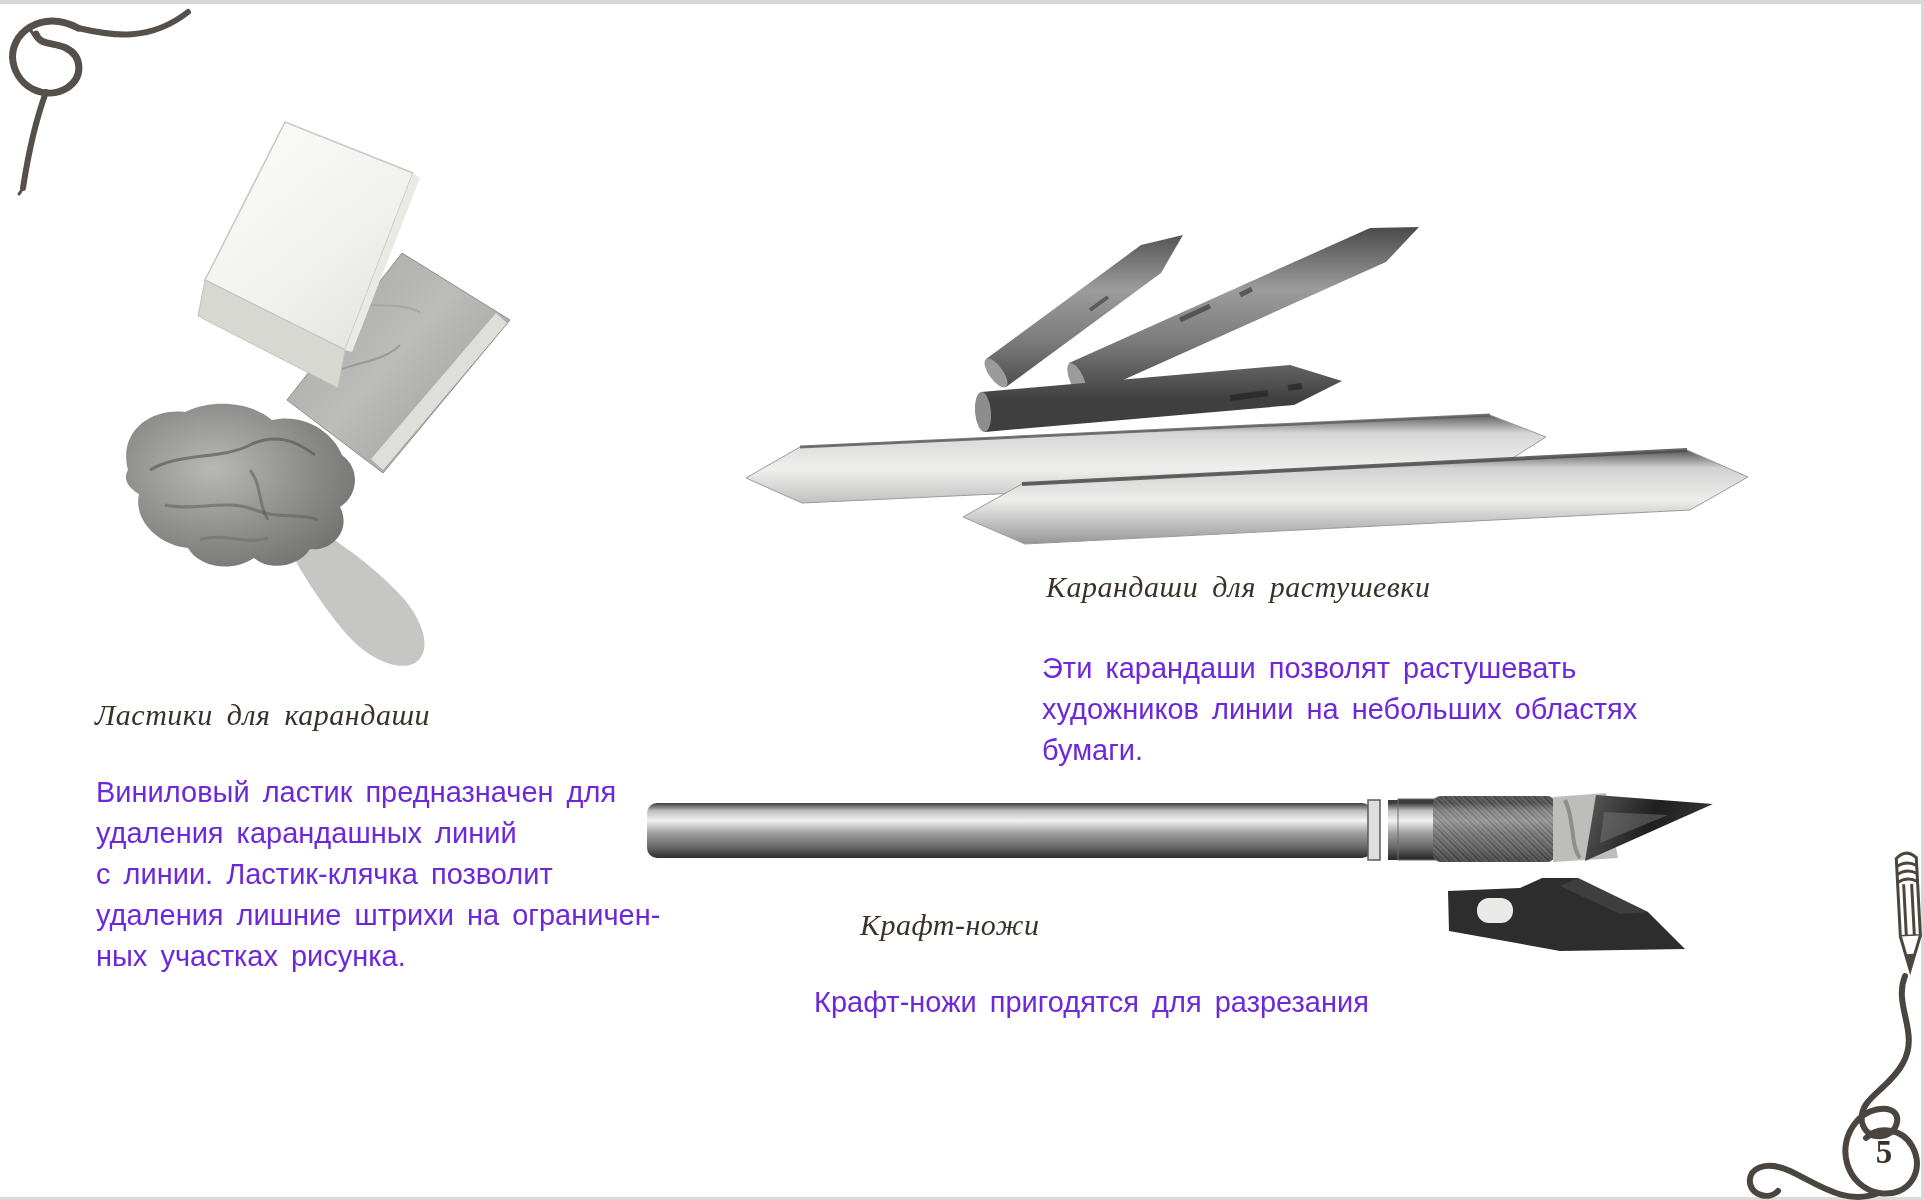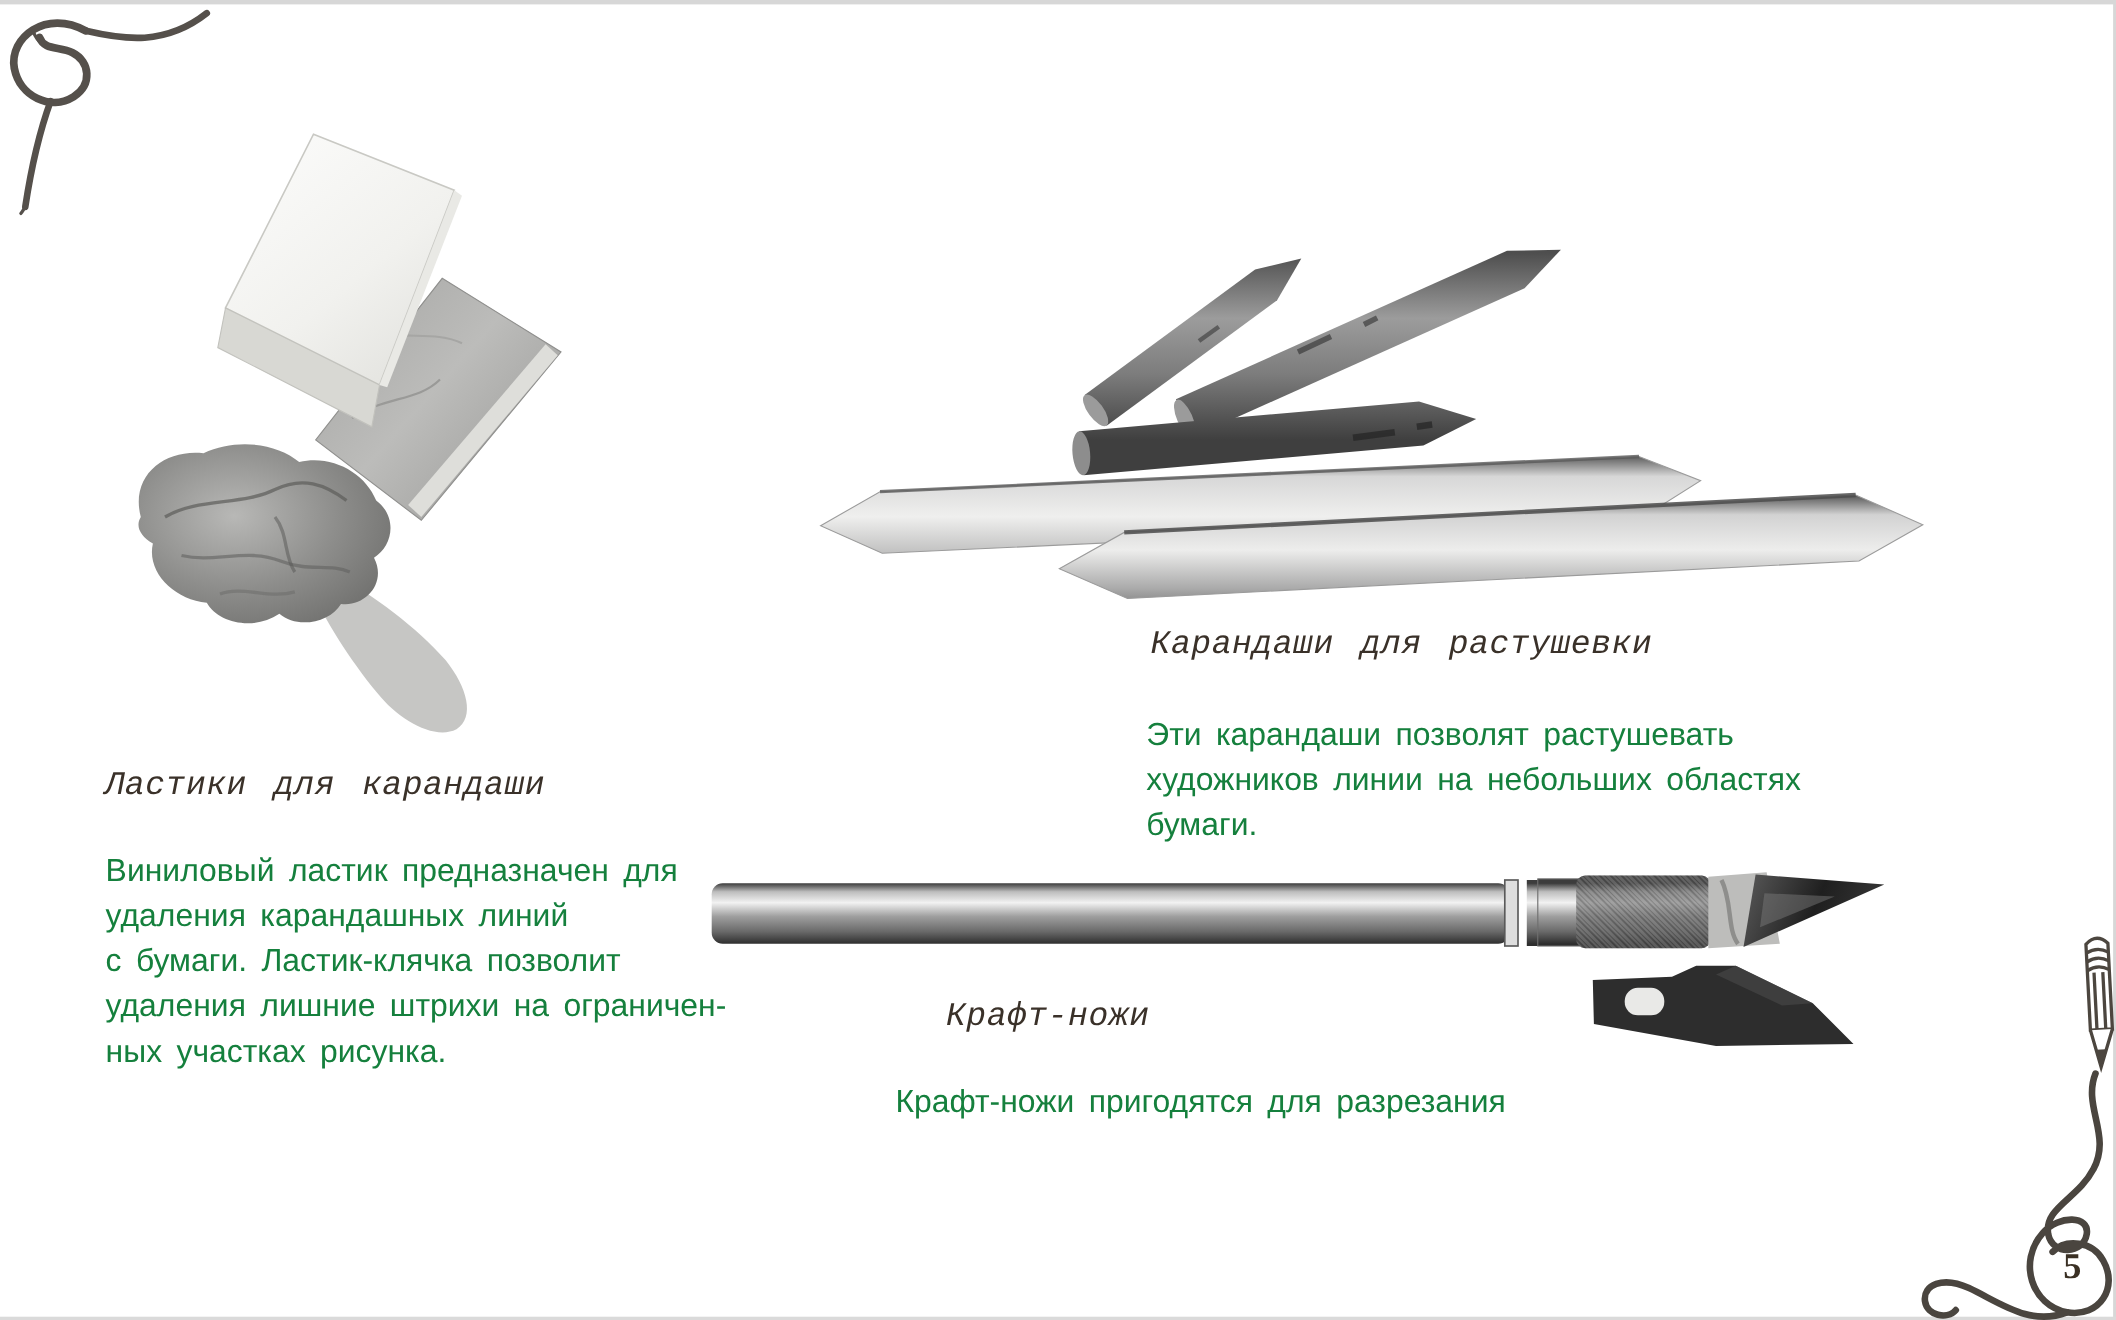--- a/index.html
+++ b/index.html
@@ -10,29 +10,29 @@
     overflow:hidden;
     font-family:"Liberation Sans", sans-serif;
   }
   .edge{position:absolute;background:#d7d7d7;}
   .edge-top{left:0;top:0;width:1924px;height:4px;}
   .edge-right{right:0;top:0;width:3px;height:1200px;}
   .edge-bottom{left:0;bottom:0;width:1924px;height:3px;background:#dadada;}
   .art{position:absolute;left:0;top:0;width:1924px;height:1200px;}
   .heading{
     position:absolute;
-    font-family:Liberation Mono, monospace;
+    font-family:Liberation Serif, serif;
     font-style:italic;
     font-size:30px;
     color:#3a3129;
     white-space:nowrap;
     word-spacing:6px;
     letter-spacing:0.5px;
   }
-  .para{position:absolute;color:#15803d;font-size:29px;}
+  .para{position:absolute;color:#6d28d9;font-size:29px;}
   .para .line{white-space:nowrap;word-spacing:5px;line-height:41px;height:41px;}
   .page-number{
     position:absolute;
     left:1862px;top:1134px;
     width:44px;text-align:center;
     font-family:"Liberation Serif", serif;
     font-size:33px;font-weight:bold;
     color:#3a3024;
   }
 </style>
@@ -204,21 +204,21 @@
         <path d="M1879,1193 C1845,1206 1818,1184 1790,1171 C1766,1160 1748,1168 1750,1183 C1752,1196 1770,1200 1778,1191" stroke-width="6"></path>
         <path d="M1857,1121 C1852,1155 1854,1178 1866,1192" stroke-width="8" opacity="0"></path>
       </g>
     </g>
   </svg>
 
   <div class="heading" style="left:95px;top:698px">Ластики для карандаши</div>
   <div class="para" style="left:96px;top:772px">
     <div class="line">Виниловый ластик предназначен для</div>
     <div class="line">удаления карандашных линий</div>
-    <div class="line">с бумаги. Ластик-клячка позволит</div>
+    <div class="line">с линии. Ластик-клячка позволит</div>
     <div class="line">удаления лишние штрихи на ограничен-</div>
     <div class="line">ных участках рисунка.</div>
   </div>
 
   <div class="heading" style="left:1046px;top:570px">Карандаши для растушевки</div>
   <div class="para" style="left:1042px;top:648px">
     <div class="line">Эти карандаши позволят растушевать</div>
     <div class="line">художников линии на небольших областях</div>
     <div class="line">бумаги.</div>
   </div>

